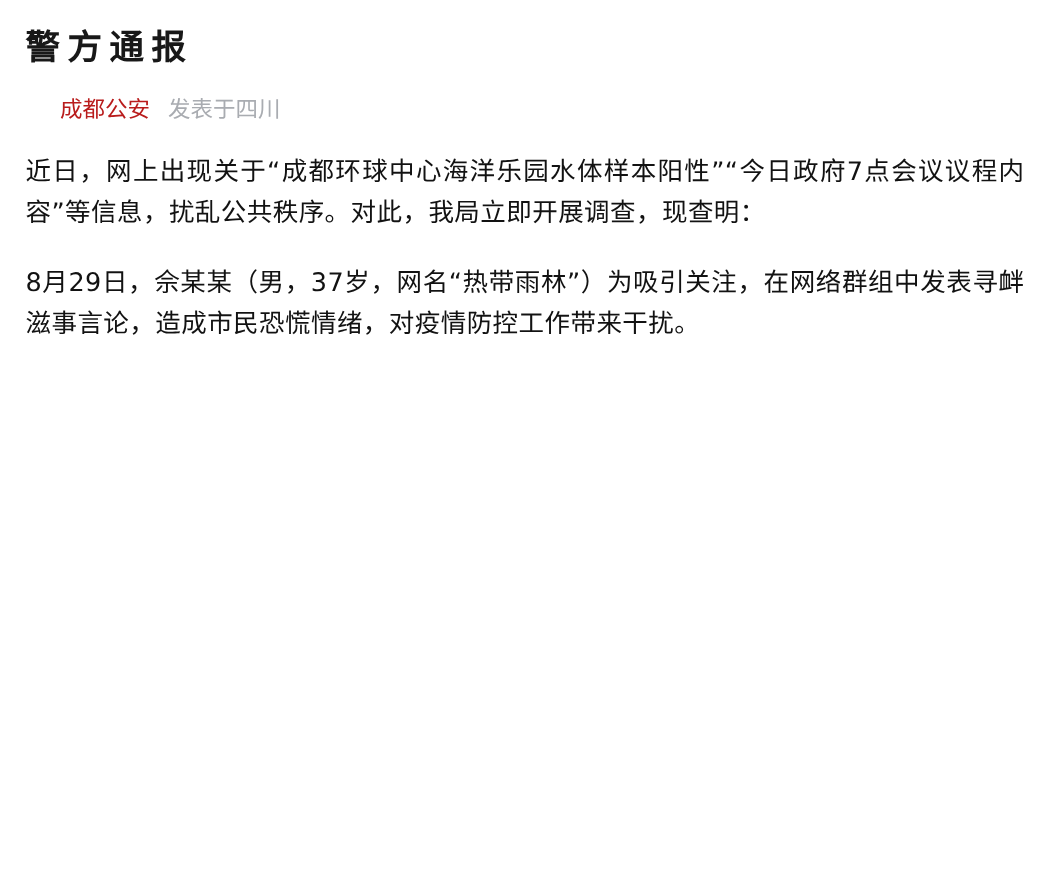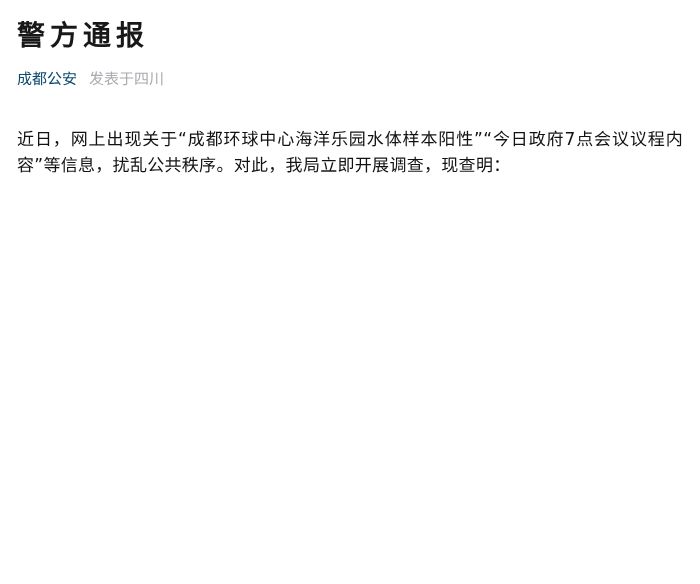--- a/index.html
+++ b/index.html
@@ -8,67 +8,69 @@
     font-family: "DejaVu Sans", "Liberation Sans", sans-serif;
   }
   .article {
     width: 700px;
     height: 584px;
     background: #ffffff;
     padding: 16px 17px 0 17px;
     overflow: hidden;
   }
   .article-title {
-    font-size: 28px;
+    font-size: 23px;
     font-weight: bold;
     color: #181818;
     letter-spacing: 5px;
     line-height: 1.3;
     margin-top: 2px;
   }
   .byline {
     margin-top: 16px;
     font-size: 15px;
     line-height: 1.3;
     display: flex;
     align-items: baseline;
     gap: 10px;
     white-space: nowrap;
   }
   .account-name {
-    color: #0c4a6e;
+    color: #b91c1c;
     cursor: pointer;
+    margin-left: 23px;
   }
   .publish-time, .publish-location {
     color: #a9acb1;
   }
   .publish-location { margin-left: 2px; }
   .body-text {
     margin-top: 14px;
   }
   .body-text p {
     font-size: 17px;
     color: #121212;
     line-height: 1.56;
     text-align: justify;
     margin-top: 21px;
     letter-spacing: 0.3px;
     word-break: break-all;
   }
-  .body-text p:first-child { margin-top: 36px; }
+  .body-text p:first-child { margin-top: 19px; }
 </style>
 </head>
 <body>
 
 <div class="article">
 
   <h1 class="article-title">警方通报</h1>
 
   <div class="byline">
     <span class="account-name">成都公安</span>
     <span class="publish-location">发表于四川</span>
   </div>
 
   <div class="body-text">
     <p>近日，网上出现关于“成都环球中心海洋乐园水体样本阳性”“今日政府7点会议议程内容”等信息，扰乱公共秩序。对此，我局立即开展调查，现查明：</p>
+    <p>8月29日，佘某某（男，37岁，网名“热带雨林”）为吸引关注，在网络群组中发表寻衅滋事言论，造成市民恐慌情绪，对疫情防控工作带来干扰。</p>
   </div>
 
 </div>
 
 </body></html>

